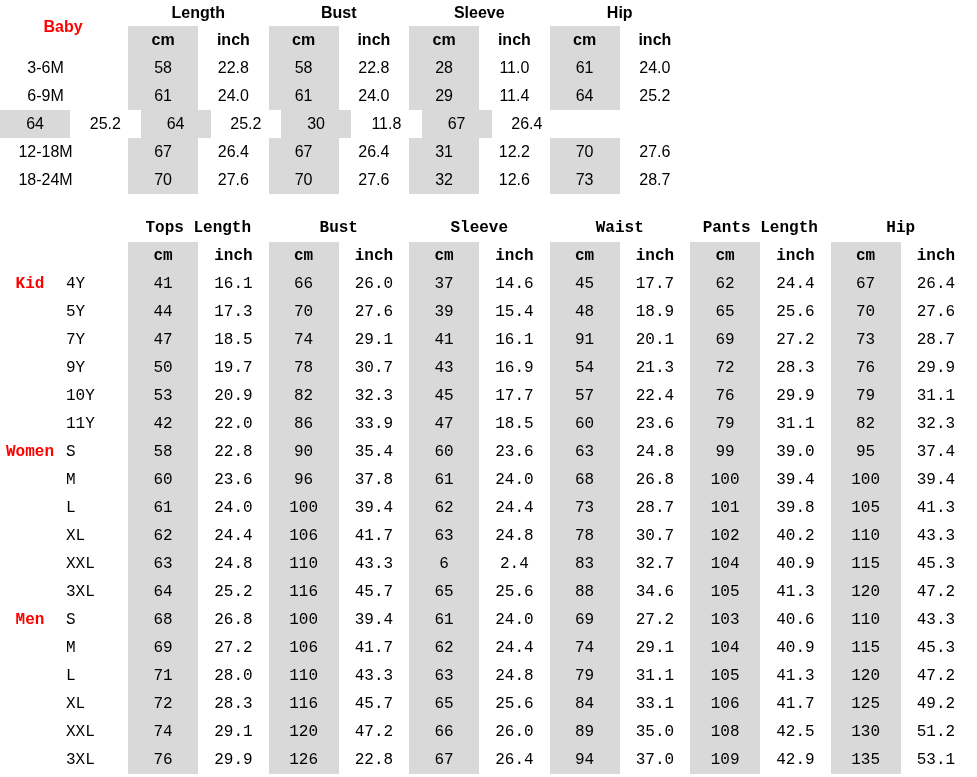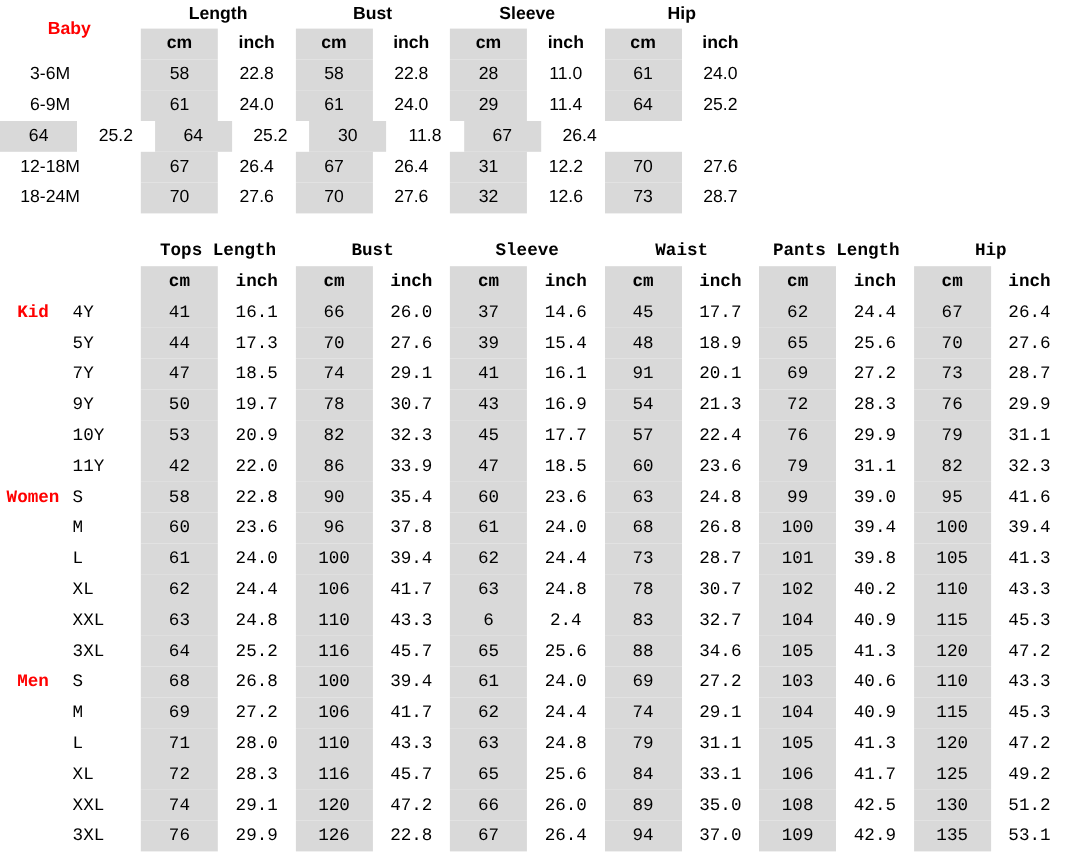--- a/index.html
+++ b/index.html
@@ -234,21 +234,21 @@
         <div class="c">22.8</div>
         <div class="c hl">90</div>
         <div class="c">35.4</div>
         <div class="c hl">60</div>
         <div class="c">23.6</div>
         <div class="c hl">63</div>
         <div class="c">24.8</div>
         <div class="c hl">99</div>
         <div class="c">39.0</div>
         <div class="c hl">95</div>
-        <div class="c">41.6</div>
+        <div class="c">37.4</div>
       </div>
       <div class="row h28">
         <div class="grp red"></div>
         <div class="sz2">M</div>
         <div class="c hl">60</div>
         <div class="c">23.6</div>
         <div class="c hl">96</div>
         <div class="c">37.8</div>
         <div class="c hl">61</div>
         <div class="c">24.0</div>

